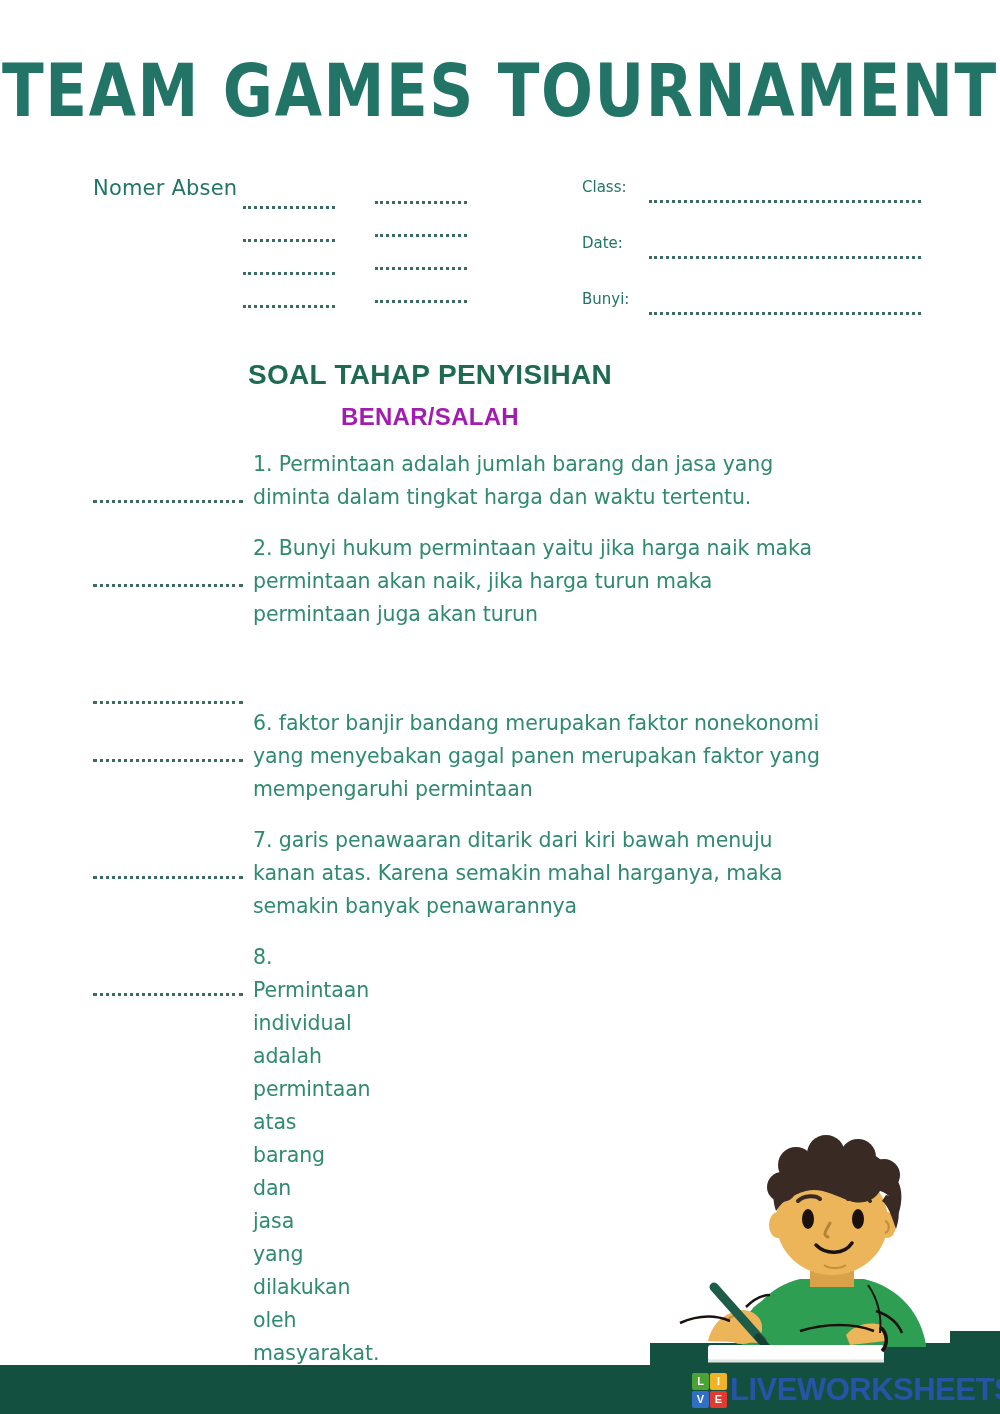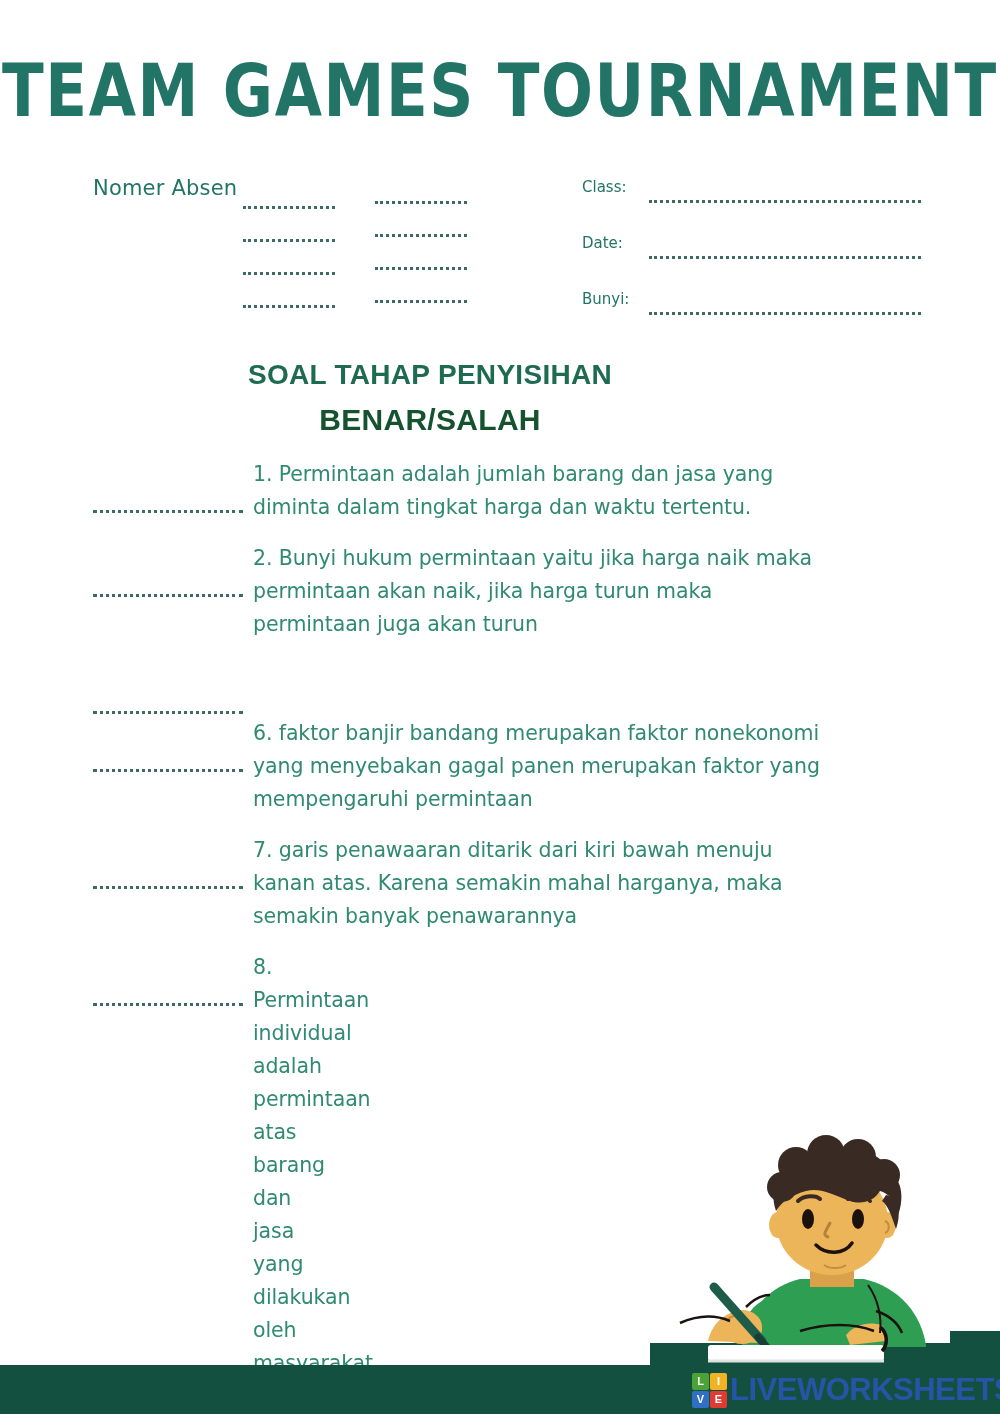--- a/index.html
+++ b/index.html
@@ -111,29 +111,29 @@
     font-weight: bold;
   }
   .soal {
     top: 359px;
     color: #1f6b52;
     font-size: 28px;
     letter-spacing: 0.3px;
   }
   .benar {
     top: 403px;
-    color: #14532d;
-    font-size: 30px;
+    color: #a21caf;
+    font-size: 24px;
     letter-spacing: 0.3px;
   }
 
   
   .questions {
     position: absolute;
-    top: 458px;
+    top: 448px;
     left: 0;
     width: 844px;
   }
   .q-row {
     position: relative;
     margin-bottom: 18px;
     min-height: 40px;
   }
   .q-blank {
     position: absolute;

